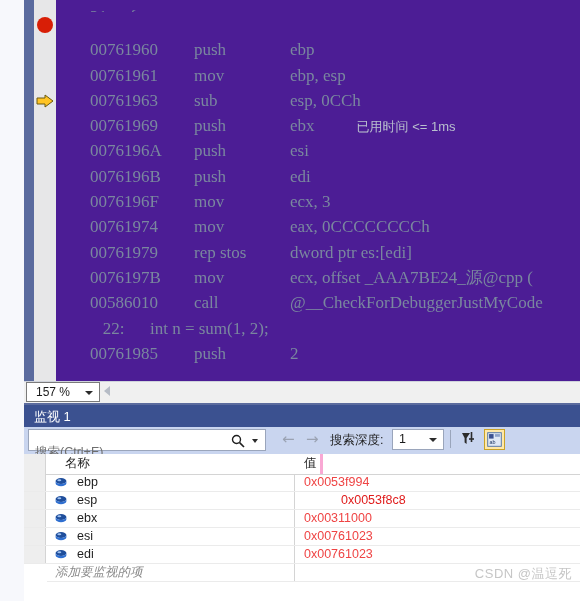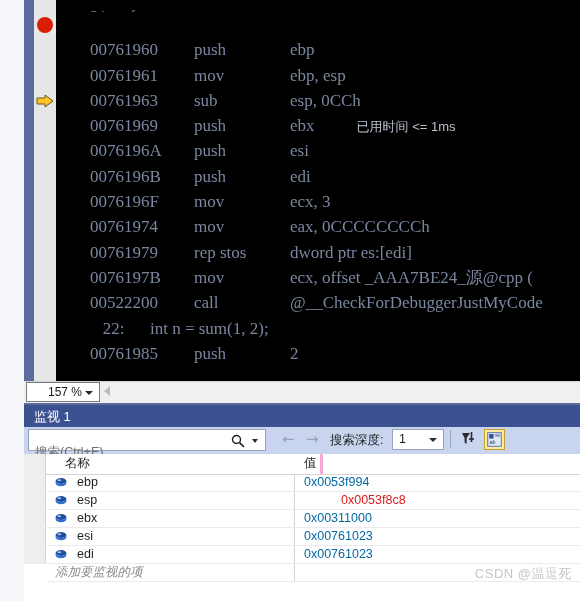--- a/index.html
+++ b/index.html
@@ -29,21 +29,21 @@
     left: 24px; top: 0;
     width: 10px; height: 601px;
     background: #5b6b9e;
   }
 
   
   #disasm {
     position: absolute;
     left: 34px; top: 0;
     width: 546px; height: 428px;
-    background: #000000;
+    background: #4c1d95;
     overflow: hidden;
   }
   .gutter {
     position: absolute;
     left: 0; top: 0;
     width: 22px; height: 381px;
     background: #e7e7e8;
   }
   .code-area {
     position: absolute;
@@ -117,21 +117,21 @@
   .zoom-combo {
     position: absolute;
     left: 2px; top: 0px;
     width: 74px; height: 20px;
     background: #ffffff;
     border: 1px solid #7a7a7a;
     box-sizing: border-box;
     font-size: 12px;
     color: #1a1a1a;
     line-height: 18px;
-    padding-left: 21px;
+    padding-left: 9px;
   }
   .zoom-combo .caret {
     position: absolute;
     right: 6px; top: 8px;
     width: 0; height: 0;
     border-left: 4px solid transparent;
     border-right: 4px solid transparent;
     border-top: 4px solid #2b2b2b;
   }
   .hscroll-left {
@@ -312,21 +312,21 @@
     line-height: 16px;
     padding-left: 30px;
     box-sizing: border-box;
     border-right: 1px solid #d4d4d4;
   }
   .wrow .rval {
     position: absolute;
     left: 272px; top: 0;
     right: 0; height: 17px;
     font-size: 12.5px;
-    color: #0369a1;
+    color: #ef4444;
     line-height: 16px;
     padding-left: 8px;
     box-sizing: border-box;
   }
   .wrow .rval.changed { color: #e01b1b; padding-left: 45px; }
   .var-icon {
     position: absolute;
     left: 8px; top: 3px;
     width: 12px; height: 11px;
   }
@@ -409,21 +409,21 @@
       <div class="line">
         <span class="addr">00761974</span><span class="mnem">mov</span><span class="ops">eax, 0CCCCCCCCh</span>
       </div>
       <div class="line">
         <span class="addr">00761979</span><span class="mnem">rep stos</span><span class="ops">dword ptr es:[edi]</span>
       </div>
       <div class="line">
         <span class="addr">0076197B</span><span class="mnem">mov</span><span class="ops">ecx, offset _AAA7BE24_源@cpp (</span>
       </div>
       <div class="line">
-        <span class="addr">00522200</span><span class="mnem">call</span><span class="ops">@__CheckForDebuggerJustMyCode</span>
+        <span class="addr">00586010</span><span class="mnem">call</span><span class="ops">@__CheckForDebuggerJustMyCode</span>
       </div>
 
       <div class="line">
         <span class="srcline">   22:      int n = sum(1, 2);</span>
       </div>
 
       <div class="line">
         <span class="addr">00761985</span><span class="mnem">push</span><span class="ops">2</span>
       </div>
       <div class="line">

